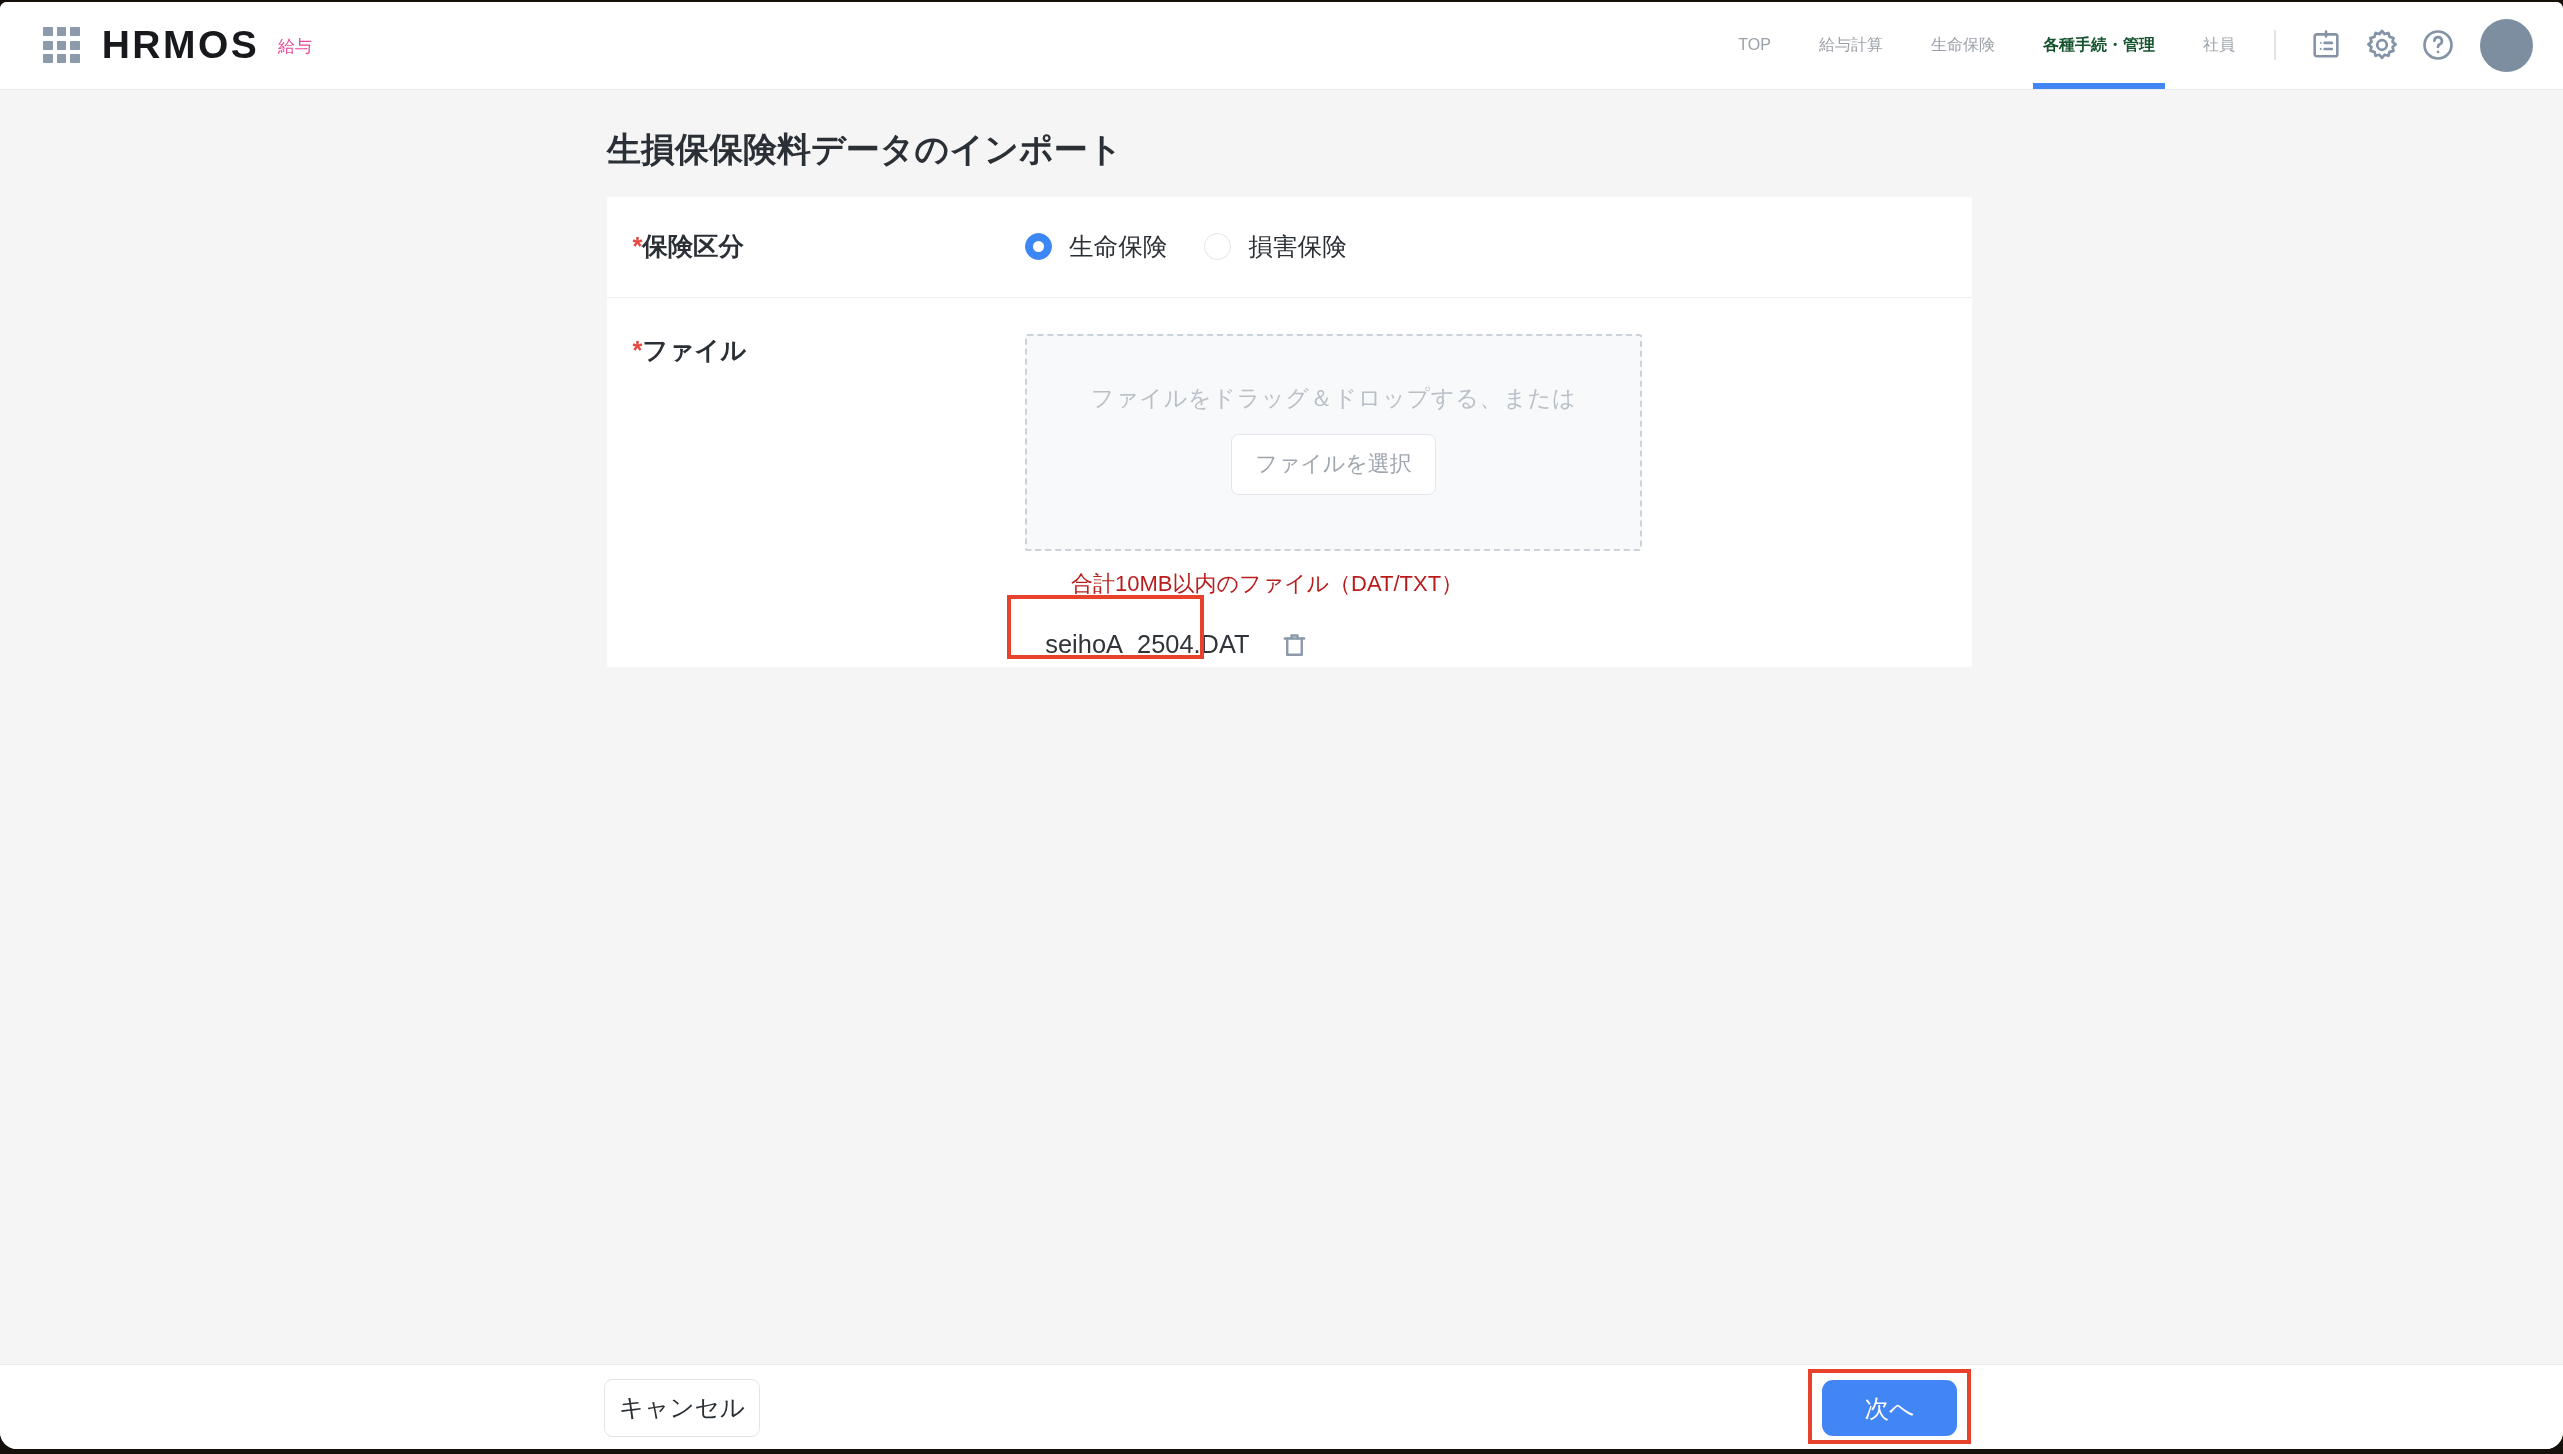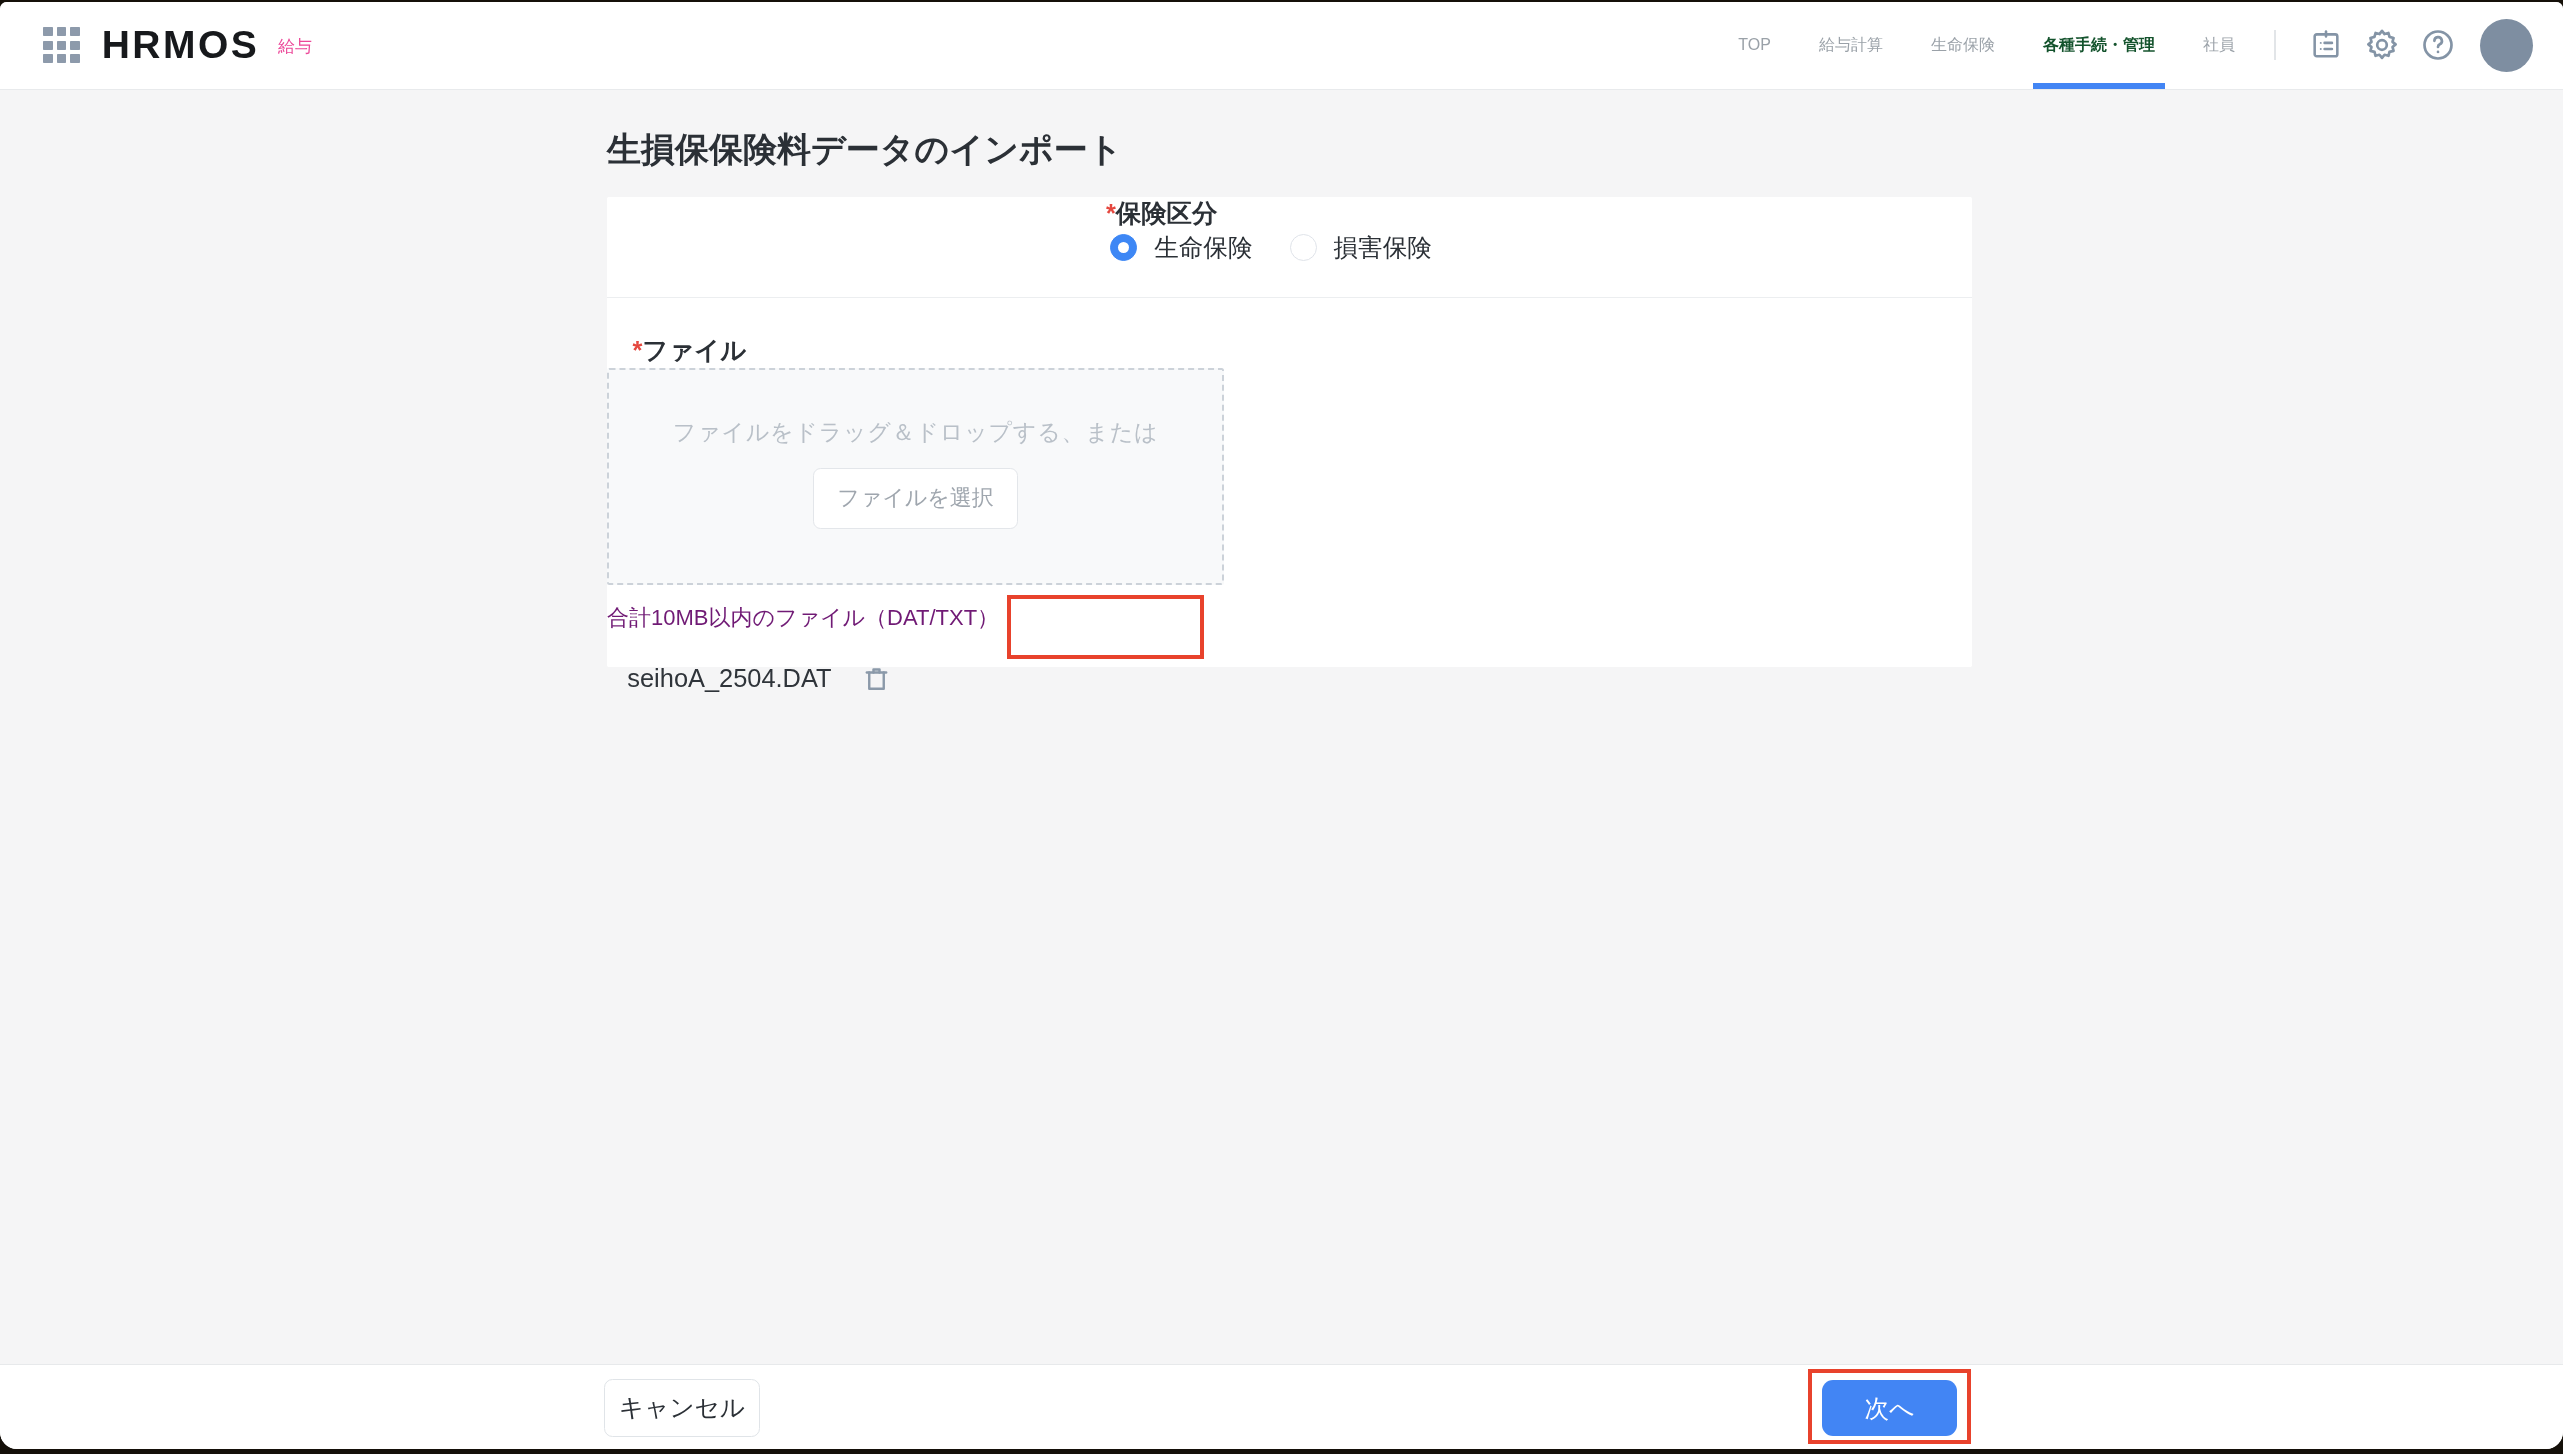--- a/index.html
+++ b/index.html
@@ -29,21 +29,21 @@
               height:6px; background:#4285f4; }
   .nav-divider { width:1.7px; height:30.5px; background:#e2e5e8; margin:0 22px 0 15.3px; }
   .icon-btn { width:56px; height:56px; display:flex; align-items:center; justify-content:center; cursor:pointer; }
   .avatar { width:53px; height:53px; border-radius:50%; background:#7e8ea1; margin-left:13.6px; cursor:pointer; }
 
   
   .page-title { position:absolute; left:607px; top:125px; font-size:34px; font-weight:bold; color:#2b3036; }
 
   .card { position:absolute; left:607px; top:195px; width:1365px; height:470px;
           background:#ffffff; border-radius:1.7px; }
-  .row { display:flex;flex-direction:column; }
+  .row { display:flex; }
   .row1 { height:101px; border-bottom:1.7px solid #eceef0; align-items:center; }
   .row2 { align-items:flex-start; padding-top:36px; }
   .row-label { width:418px; padding-left:25.4px; font-size:25.4px; font-weight:bold; color:#2b3036; flex:none; }
   .req { color:#e5483f; }
 
   .radio-group { display:flex; align-items:center; }
   .radio-opt { display:flex; align-items:center; margin-right:37px; cursor:pointer; }
   .radio { width:27px; height:27px; border-radius:50%; background:#ffffff;
            border:1.7px solid #dfe3e9; margin-right:17px; position:relative; flex:none; }
   .radio.selected { background:#3d87f5; border-color:#3d87f5; }
@@ -52,21 +52,21 @@
   .radio-label { font-size:24.6px; color:#2b3036; }
 
   .file-field { width:848px; }
   .dropzone { width:617px; height:217px; background:#f8f9fa; border:2.5px dashed #ccd2d9;
               border-radius:2.5px; display:flex; flex-direction:column; align-items:center;
               padding-top:47px; }
   .dropzone-text { font-size:23px; color:#b9c0c8; letter-spacing:0.8px; }
   .select-file-btn { margin-top:20.3px; width:205px; height:61px; background:#ffffff;
               border:1.7px solid #e3e6ea; border-radius:7.6px; font-size:22px; color:#9fa6ae;
               display:flex; align-items:center; justify-content:center; cursor:pointer; }
-  .file-hint { margin-top:18.6px; font-size:22px; color:#701a75; }
+  .file-hint { margin-top:18.6px; font-size:22px; color:#b91c1c;margin-left:46px; }
   .file-row { margin-top:18.6px; display:flex; align-items:center; }
   .file-chip { min-width:186px; height:53px; display:flex; align-items:center;
                padding:0 18.6px 0 20.3px; font-size:25.4px; color:#2f343a; }
   .trash-btn { margin-left:12px; cursor:pointer; display:flex; align-items:center; }
 
   
   .footer-bar { position:absolute; left:0; right:0; bottom:0; height:85px; background:#ffffff;
                 border-top:1.7px solid #e7e9eb; }
   .cancel-btn { position:absolute; left:604px; top:13.6px; width:156px; height:58px;
                 background:#ffffff; border:1.7px solid #e0e4e8; border-radius:8.5px;

